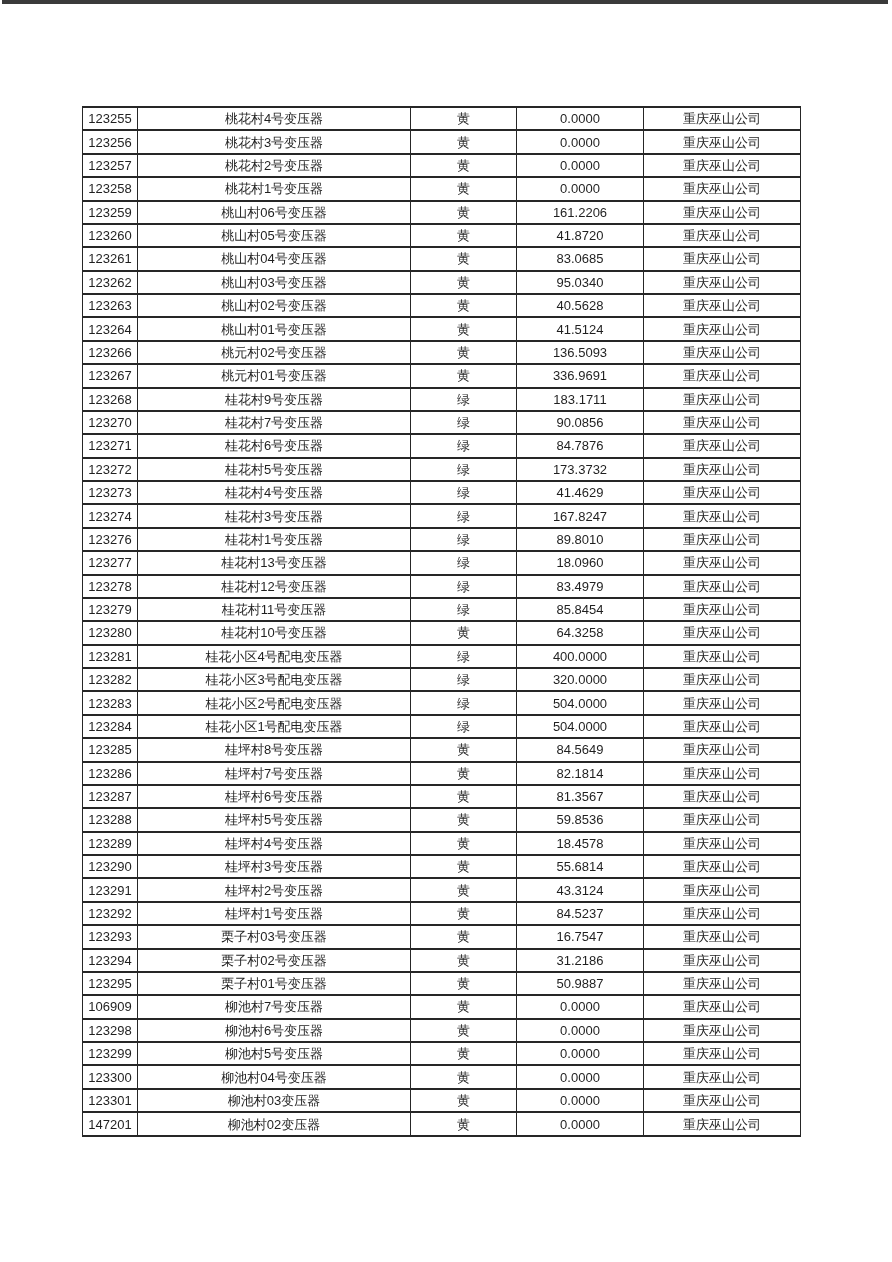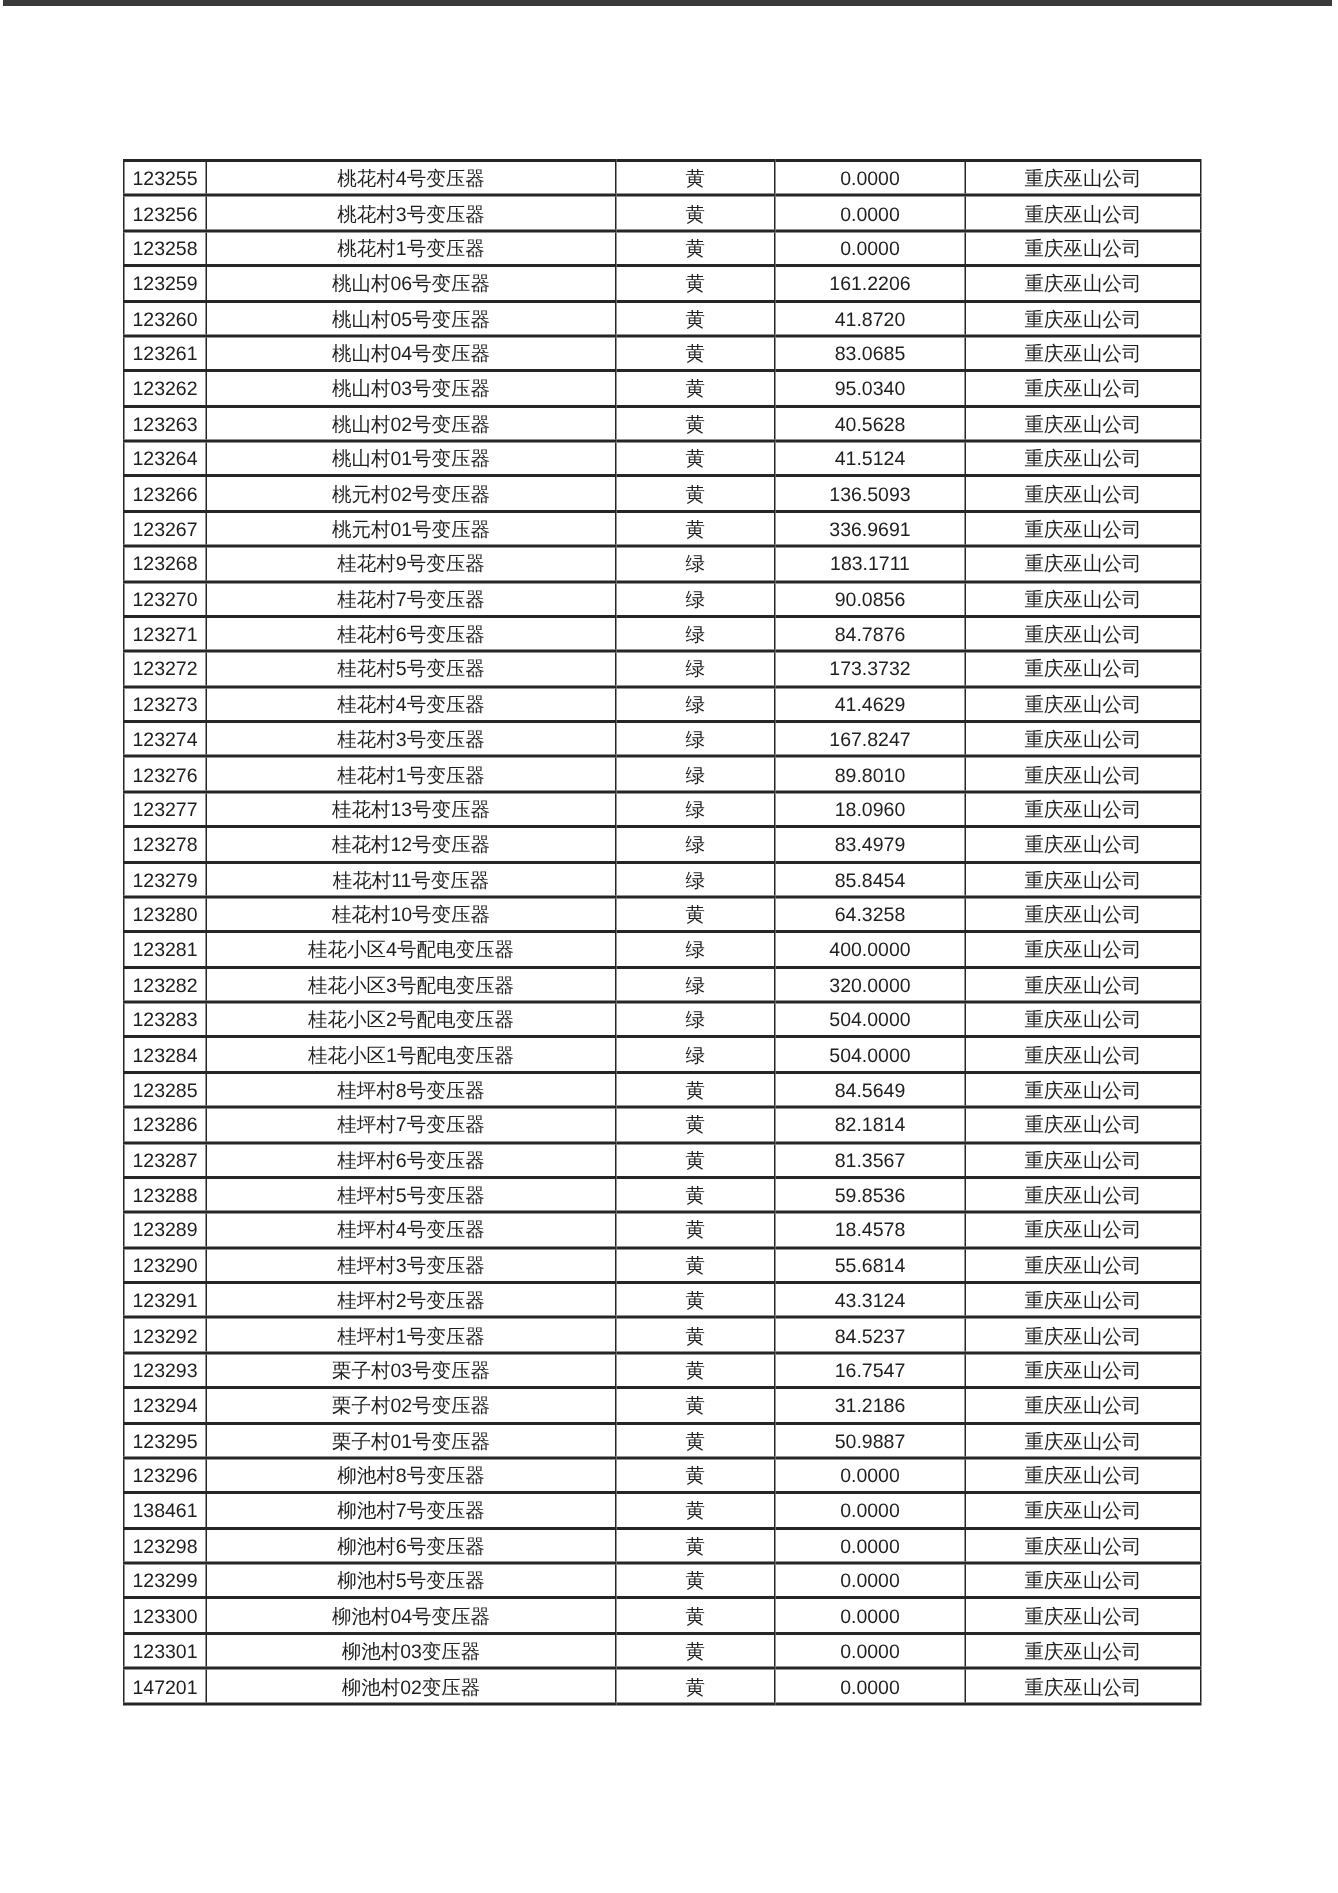--- a/index.html
+++ b/index.html
@@ -69,20 +69,27 @@
         <td>重庆巫山公司</td>
       </tr>
       <tr>
         <td>123256</td>
         <td>桃花村3号变压器</td>
         <td>黄</td>
         <td>0.0000</td>
         <td>重庆巫山公司</td>
       </tr>
       <tr>
+        <td>123257</td>
+        <td>桃花村2号变压器</td>
+        <td>黄</td>
+        <td>0.0000</td>
+        <td>重庆巫山公司</td>
+      </tr>
+      <tr>
         <td>123258</td>
         <td>桃花村1号变压器</td>
         <td>黄</td>
         <td>0.0000</td>
         <td>重庆巫山公司</td>
       </tr>
       <tr>
         <td>123259</td>
         <td>桃山村06号变压器</td>
         <td>黄</td>
@@ -314,28 +321,21 @@
         <td>重庆巫山公司</td>
       </tr>
       <tr>
         <td>123295</td>
         <td>栗子村01号变压器</td>
         <td>黄</td>
         <td>50.9887</td>
         <td>重庆巫山公司</td>
       </tr>
       <tr>
-        <td>123296</td>
-        <td>柳池村8号变压器</td>
-        <td>黄</td>
-        <td>0.0000</td>
-        <td>重庆巫山公司</td>
-      </tr>
-      <tr>
-        <td>138461</td>
+        <td>106909</td>
         <td>柳池村7号变压器</td>
         <td>黄</td>
         <td>0.0000</td>
         <td>重庆巫山公司</td>
       </tr>
       <tr>
         <td>123298</td>
         <td>柳池村6号变压器</td>
         <td>黄</td>
         <td>0.0000</td>

